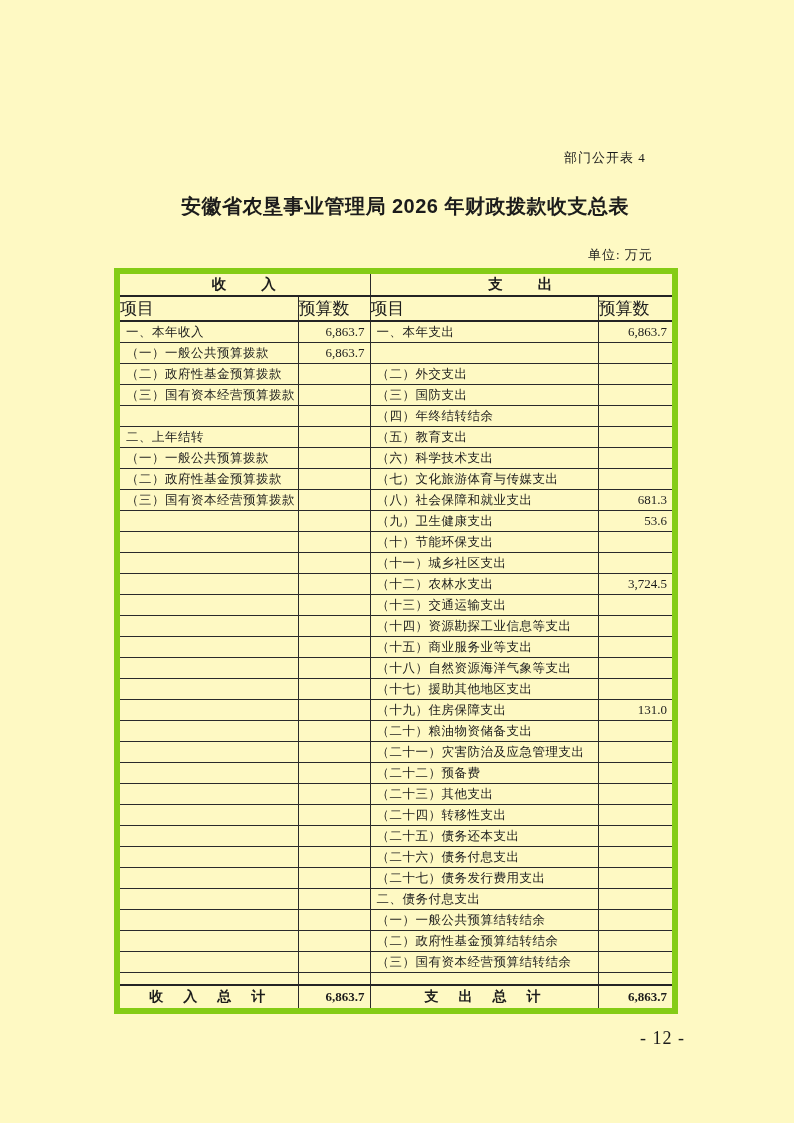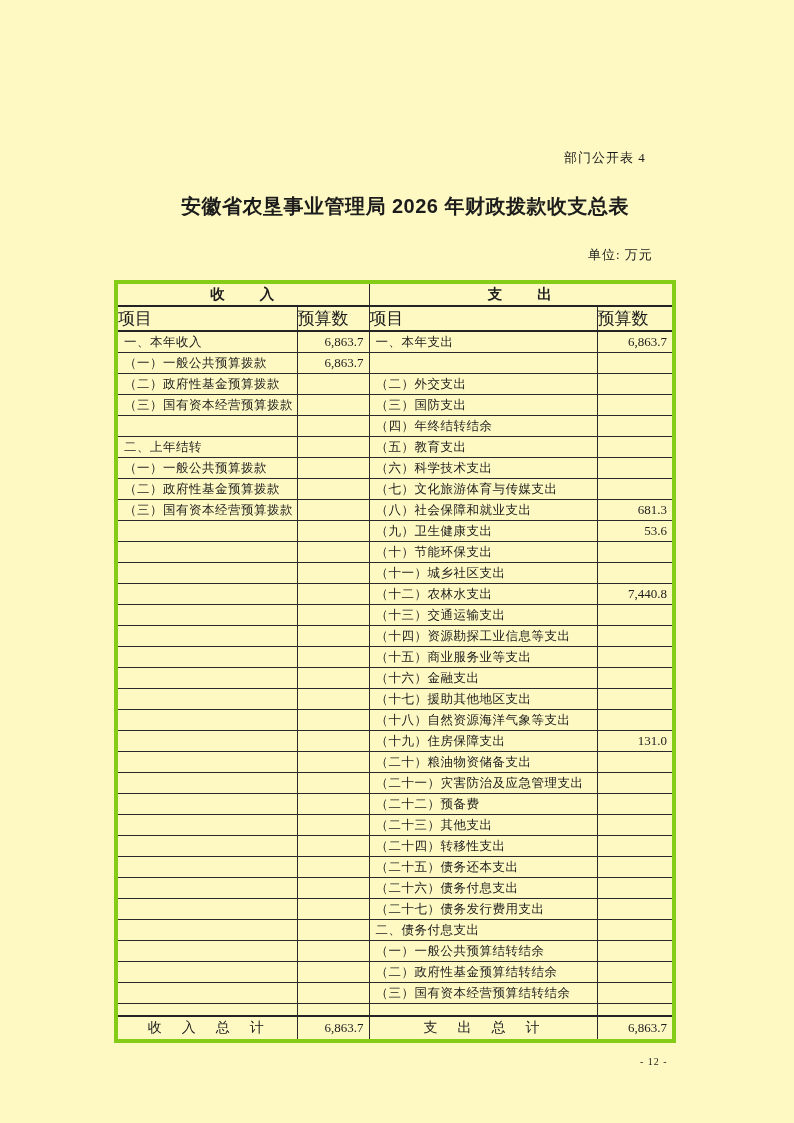--- a/index.html
+++ b/index.html
@@ -20,52 +20,52 @@
     font-family:"Liberation Sans","DejaVu Sans",sans-serif;
     letter-spacing:0.5px;
     margin-left:8px;
   }
   .unit-label {
     position:absolute; top:246px; left:588px;
     font-size:13px; letter-spacing:1px;
   }
 
   table.budget {
-    position:absolute; left:114px; top:280px; width:558px;
+    position:absolute; left:114px; top:268px; width:558px;
     border-collapse:collapse; table-layout:fixed;
-    border:4px solid #84cc16;
+    border:6px solid #84cc16;
   }
   .budget th, .budget td {
     border:1px solid #2a2a2a;
     padding:0; overflow:hidden; white-space:nowrap;
     vertical-align:middle;
   }
   .section-header-row th {
     height:21px; font-size:14.5px; font-weight:bold; text-align:center;
     border-bottom:2px solid #242424; letter-spacing:2px;
   }
   .col-header-row th {
     height:19px; font-size:17px; font-weight:normal; text-align:left;
     border-bottom:2px solid #242424;
   }
   tbody.rows td { height:20px; font-size:12.5px; }
   .budget td.item  { text-align:left;  padding-left:6px;  letter-spacing:0.5px; }
   .budget td.value { text-align:right; padding-right:5px; font-size:13px; }
   tr.spacer-row td { height:11px; }
   tr.total-row td {
-    height:22px; border-top:2px solid #242424; font-weight:normal;
+    height:22px; border-top:2px solid #242424; font-weight:bold;
   }
   tr.total-row td.total-label {
     text-align:center; font-size:14px; letter-spacing:3px;
   }
   tr.total-row td.value { font-size:13px; }
 
   .page-number {
     position:absolute; top:1028px; left:640px;
-    font-size:10px; letter-spacing:1px;margin-top:28px;
+    font-size:18px; letter-spacing:1px;
   }
 </style>
 </head>
 <body>
 
 <div class="page">
 
   <div class="remark">部门公开表 4</div>
 
   <div class="doc-title">安徽省农垦事业管理局 2026 年财政拨款收支总表</div>
@@ -161,21 +161,21 @@
         <tr>
           <td class="item"></td>
           <td class="value"></td>
           <td class="item">（十一）城乡社区支出</td>
           <td class="value"></td>
         </tr>
         <tr>
           <td class="item"></td>
           <td class="value"></td>
           <td class="item">（十二）农林水支出</td>
-          <td class="value">7,440.8</td>
+          <td class="value">3,724.5</td>
         </tr>
         <tr>
           <td class="item"></td>
           <td class="value"></td>
           <td class="item">（十三）交通运输支出</td>
           <td class="value"></td>
         </tr>
         <tr>
           <td class="item"></td>
           <td class="value"></td>
@@ -184,33 +184,27 @@
         </tr>
         <tr>
           <td class="item"></td>
           <td class="value"></td>
           <td class="item">（十五）商业服务业等支出</td>
           <td class="value"></td>
         </tr>
         <tr>
           <td class="item"></td>
           <td class="value"></td>
-          <td class="item">（十六）金融支出</td>
+          <td class="item">（十八）自然资源海洋气象等支出</td>
           <td class="value"></td>
         </tr>
         <tr>
           <td class="item"></td>
           <td class="value"></td>
           <td class="item">（十七）援助其他地区支出</td>
-          <td class="value"></td>
-        </tr>
-        <tr>
-          <td class="item"></td>
-          <td class="value"></td>
-          <td class="item">（十八）自然资源海洋气象等支出</td>
           <td class="value"></td>
         </tr>
         <tr>
           <td class="item"></td>
           <td class="value"></td>
           <td class="item">（十九）住房保障支出</td>
           <td class="value">131.0</td>
         </tr>
         <tr>
           <td class="item"></td>

